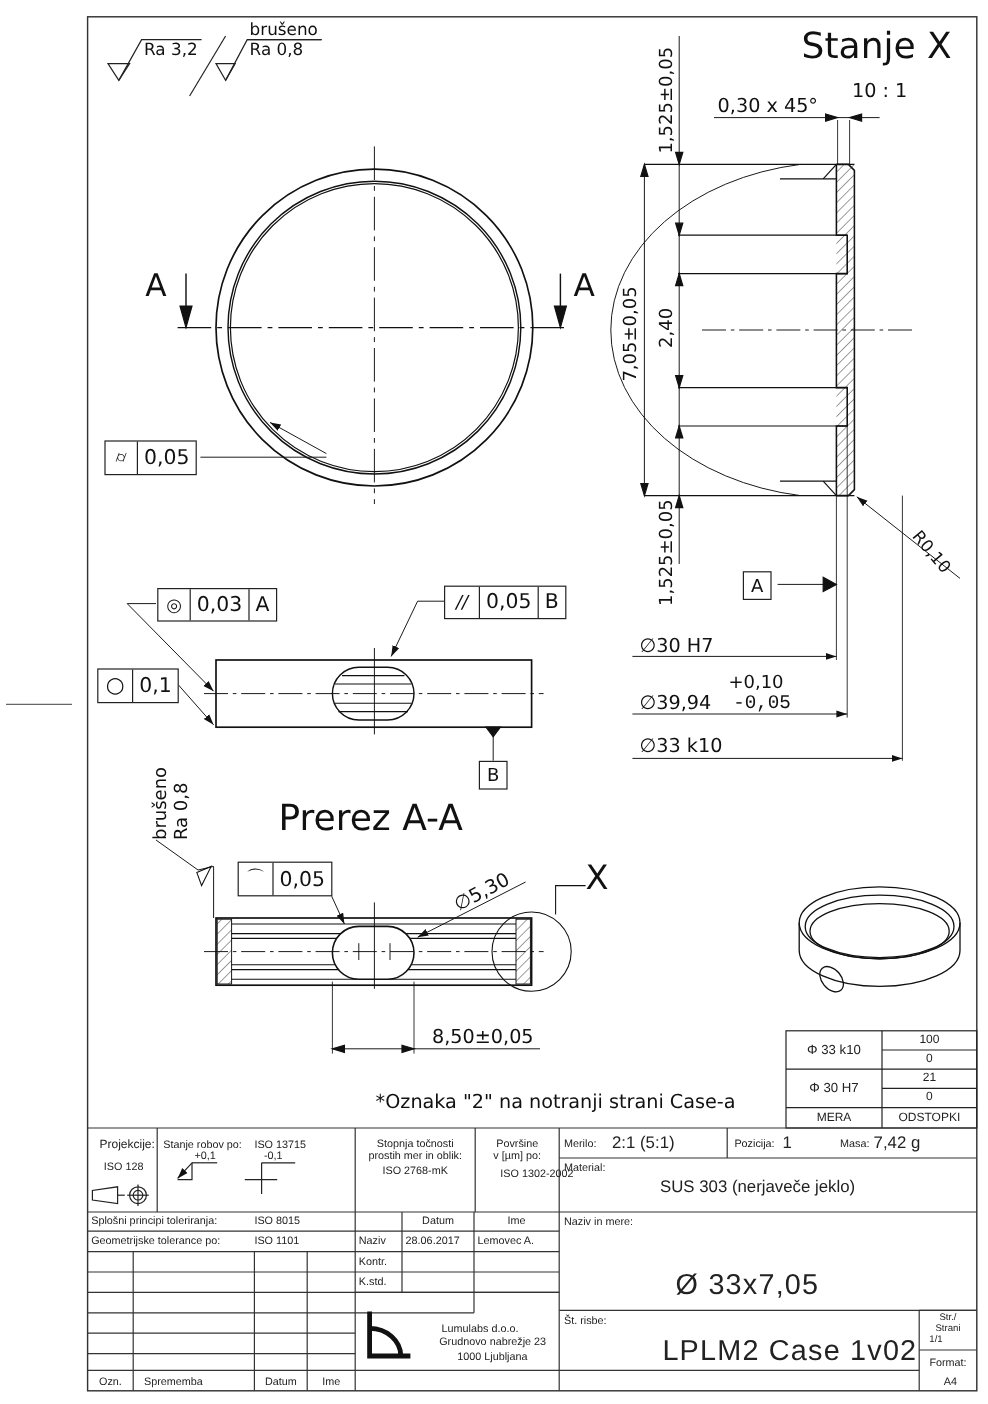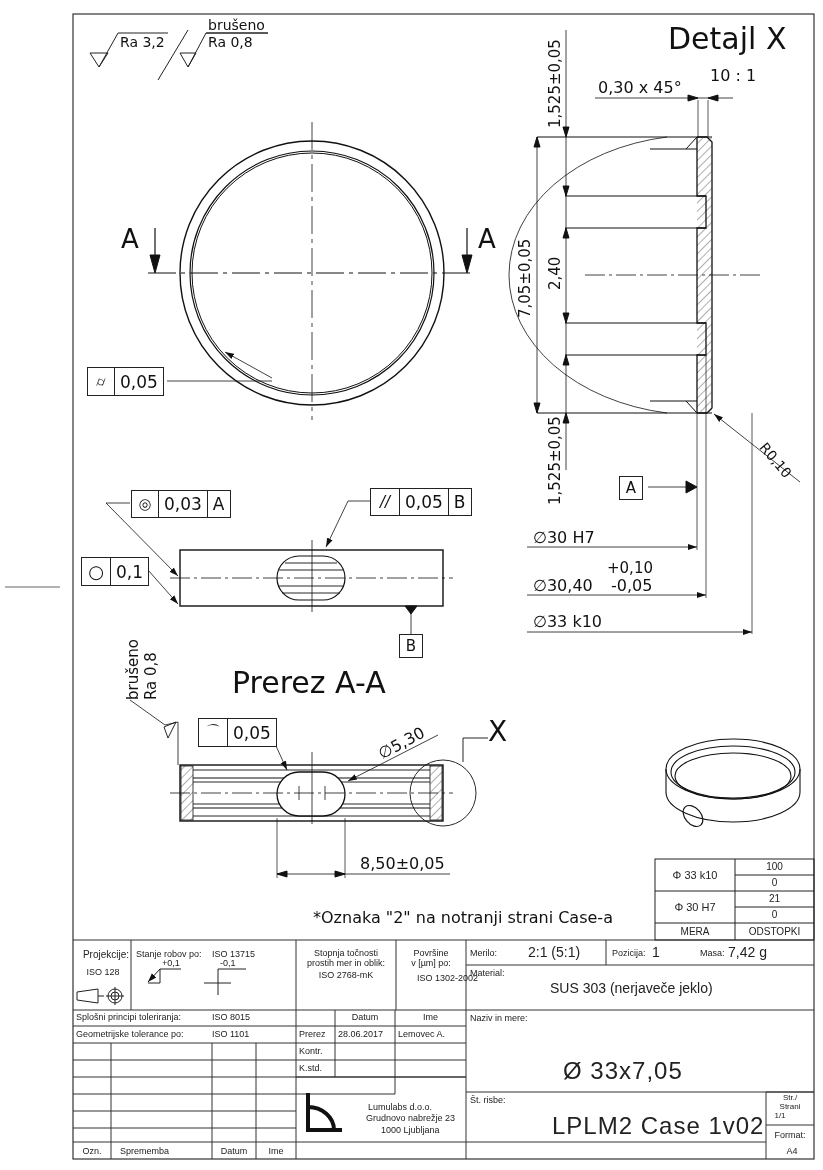--- a/index.html
+++ b/index.html
@@ -210,33 +210,33 @@
   <g stroke="#111" stroke-width="4" fill="none">
     <path d="M308,1093 L308,1130 L342,1130"></path>
     <path d="M308,1107 A26,23 0 0 1 334,1130"></path>
   </g>
 </svg>
 
 <div class="t" style="left:120px;top:35px;font-size:14px;">Ra 3,2</div>
 <div class="t" style="left:208px;top:18px;font-size:14px;">brušeno</div>
 <div class="t" style="left:208px;top:35px;font-size:14px;">Ra 0,8</div>
 
-<div class="t" style="left:668px;top:24px;font-size:30px;">Detajl X</div>
+<div class="t" style="left:668px;top:24px;font-size:30px;">Stanje X</div>
 <div class="t" style="left:710px;top:68px;font-size:16px;">10 : 1</div>
 <div class="t" style="left:598px;top:80px;font-size:16px;">0,30 x 45°</div>
 <div class="t" style="left:548px;top:128px;font-size:15px;transform:rotate(-90deg);transform-origin:left top;">1,525±0,05</div>
 <div class="t" style="left:518px;top:318px;font-size:15px;transform:rotate(-90deg);transform-origin:left top;">7,05±0,05</div>
 <div class="t" style="left:548px;top:290px;font-size:15px;transform:rotate(-90deg);transform-origin:left top;">2,40</div>
 <div class="t" style="left:548px;top:505px;font-size:15px;transform:rotate(-90deg);transform-origin:left top;">1,525±0,05</div>
 <div class="t" style="left:768px;top:440px;font-size:14px;transform:rotate(50deg);transform-origin:left top;">R0,10</div>
 <div class="datum" style="left:619px;top:476px;">A</div>
 <div class="t" style="left:533px;top:530px;font-size:16px;">∅30 H7</div>
 <div class="t" style="left:607px;top:561px;font-size:15px;">+0,10</div>
-<div class="t" style="left:533px;top:578px;font-size:16px;">∅30,40</div>
-<div class="t" style="left:611px;top:578px;font-size:16px;">-0,05</div>
+<div class="t" style="left:533px;top:578px;font-size:16px;">∅39,94</div>
+<div class="t" style="left:611px;top:578px;font-size:16px;font-family:Liberation Mono, monospace;">-0,05</div>
 <div class="t" style="left:533px;top:614px;font-size:16px;">∅33 k10</div>
 
 <div class="t" style="left:121px;top:226px;font-size:26px;">A</div>
 <div class="t" style="left:478px;top:226px;font-size:26px;">A</div>
 <div class="fcf" style="left:87px;top:367px;height:27px;">
   <div style="width:16px;font-size:13px;">⌭</div>
   <div>0,05</div>
 </div>
 
 <div class="fcf" style="left:131px;top:490px;height:26px;">
@@ -284,35 +284,35 @@
 <div class="tb" style="left:162px;top:959px;font-size:9px;">+0,1</div>
 <div class="tb" style="left:220px;top:959px;font-size:9px;">-0,1</div>
 <div class="tb tbc" style="left:296px;top:949px;width:100px;font-size:9px;">Stopnja točnosti</div>
 <div class="tb tbc" style="left:296px;top:959px;width:100px;font-size:9px;">prostih mer in oblik:</div>
 <div class="tb tbc" style="left:296px;top:971px;width:100px;font-size:9px;">ISO 2768-mK</div>
 <div class="tb tbc" style="left:396px;top:949px;width:70px;font-size:9px;">Površine</div>
 <div class="tb tbc" style="left:396px;top:959px;width:70px;font-size:9px;">v [µm] po:</div>
 <div class="tb tbc" style="left:396px;top:974px;width:82px;font-size:9px;text-align:right;">ISO 1302-2002</div>
 
 <div class="tb" style="left:470px;top:949px;font-size:9px;">Merilo:</div>
-<div class="tb" style="left:510px;top:945px;font-size:14px;margin-left:18px;">2:1 (5:1)</div>
+<div class="tb" style="left:510px;top:945px;font-size:14px;">2:1 (5:1)</div>
 <div class="tb" style="left:612px;top:949px;font-size:9px;">Pozicija:</div>
 <div class="tb" style="left:652px;top:945px;font-size:14px;">1</div>
 <div class="tb" style="left:700px;top:949px;font-size:9px;">Masa:</div>
 <div class="tb" style="left:728px;top:945px;font-size:14px;">7,42 g</div>
 <div class="tb" style="left:470px;top:969px;font-size:9px;">Material:</div>
 <div class="tb" style="left:550px;top:981px;font-size:14px;">SUS 303 (nerjaveče jeklo)</div>
 
 <div class="tb" style="left:76px;top:1013px;font-size:9px;">Splošni principi toleriranja:</div>
 <div class="tb" style="left:212px;top:1013px;font-size:9px;">ISO 8015</div>
 <div class="tb tbc" style="left:335px;top:1013px;width:60px;font-size:9px;">Datum</div>
 <div class="tb tbc" style="left:395px;top:1013px;width:71px;font-size:9px;">Ime</div>
 <div class="tb" style="left:76px;top:1030px;font-size:9px;">Geometrijske tolerance po:</div>
 <div class="tb" style="left:212px;top:1030px;font-size:9px;">ISO 1101</div>
-<div class="tb" style="left:299px;top:1030px;font-size:9px;">Prerez</div>
+<div class="tb" style="left:299px;top:1030px;font-size:9px;">Naziv</div>
 <div class="tb" style="left:338px;top:1030px;font-size:9px;">28.06.2017</div>
 <div class="tb" style="left:398px;top:1030px;font-size:9px;">Lemovec A.</div>
 <div class="tb" style="left:299px;top:1047px;font-size:9px;">Kontr.</div>
 <div class="tb" style="left:299px;top:1064px;font-size:9px;">K.std.</div>
 
 <div class="tb" style="left:470px;top:1014px;font-size:9px;">Naziv in mere:</div>
 <div class="tb big" style="left:563px;top:1059px;">Ø 33x7,05</div>
 
 <div class="tb" style="left:368px;top:1103px;font-size:9px;">Lumulabs d.o.o.</div>
 <div class="tb" style="left:366px;top:1114px;font-size:9px;">Grudnovo nabrežje 23</div>

